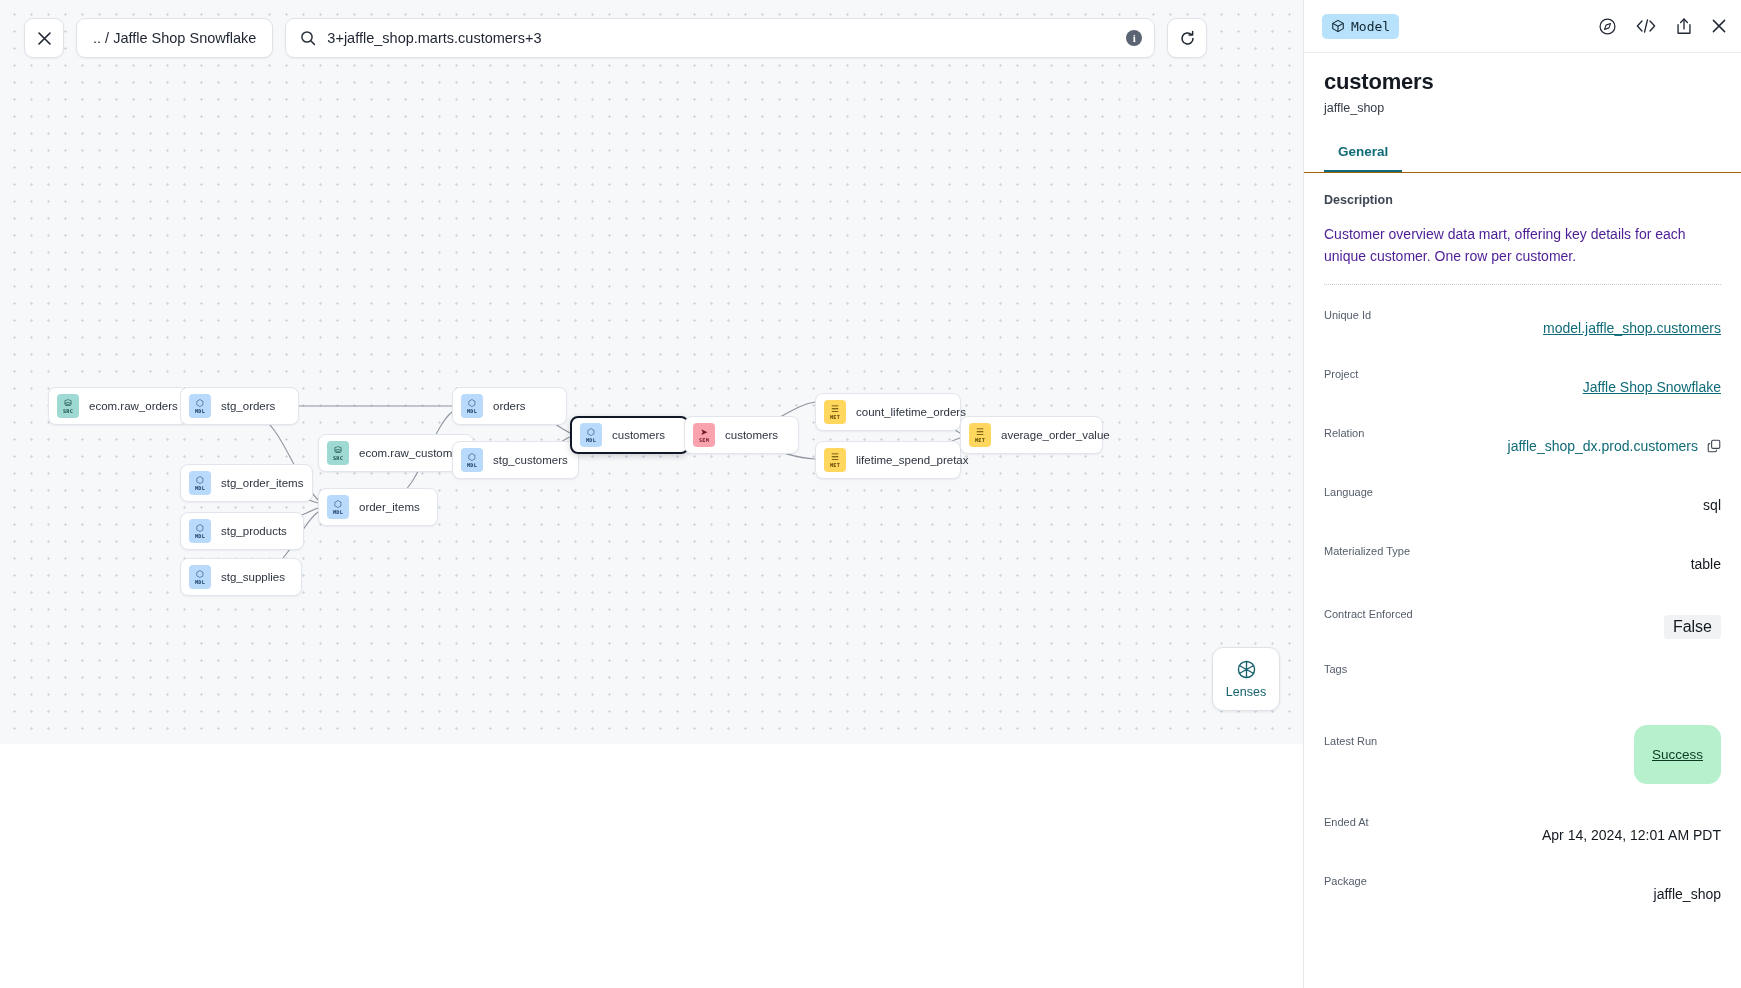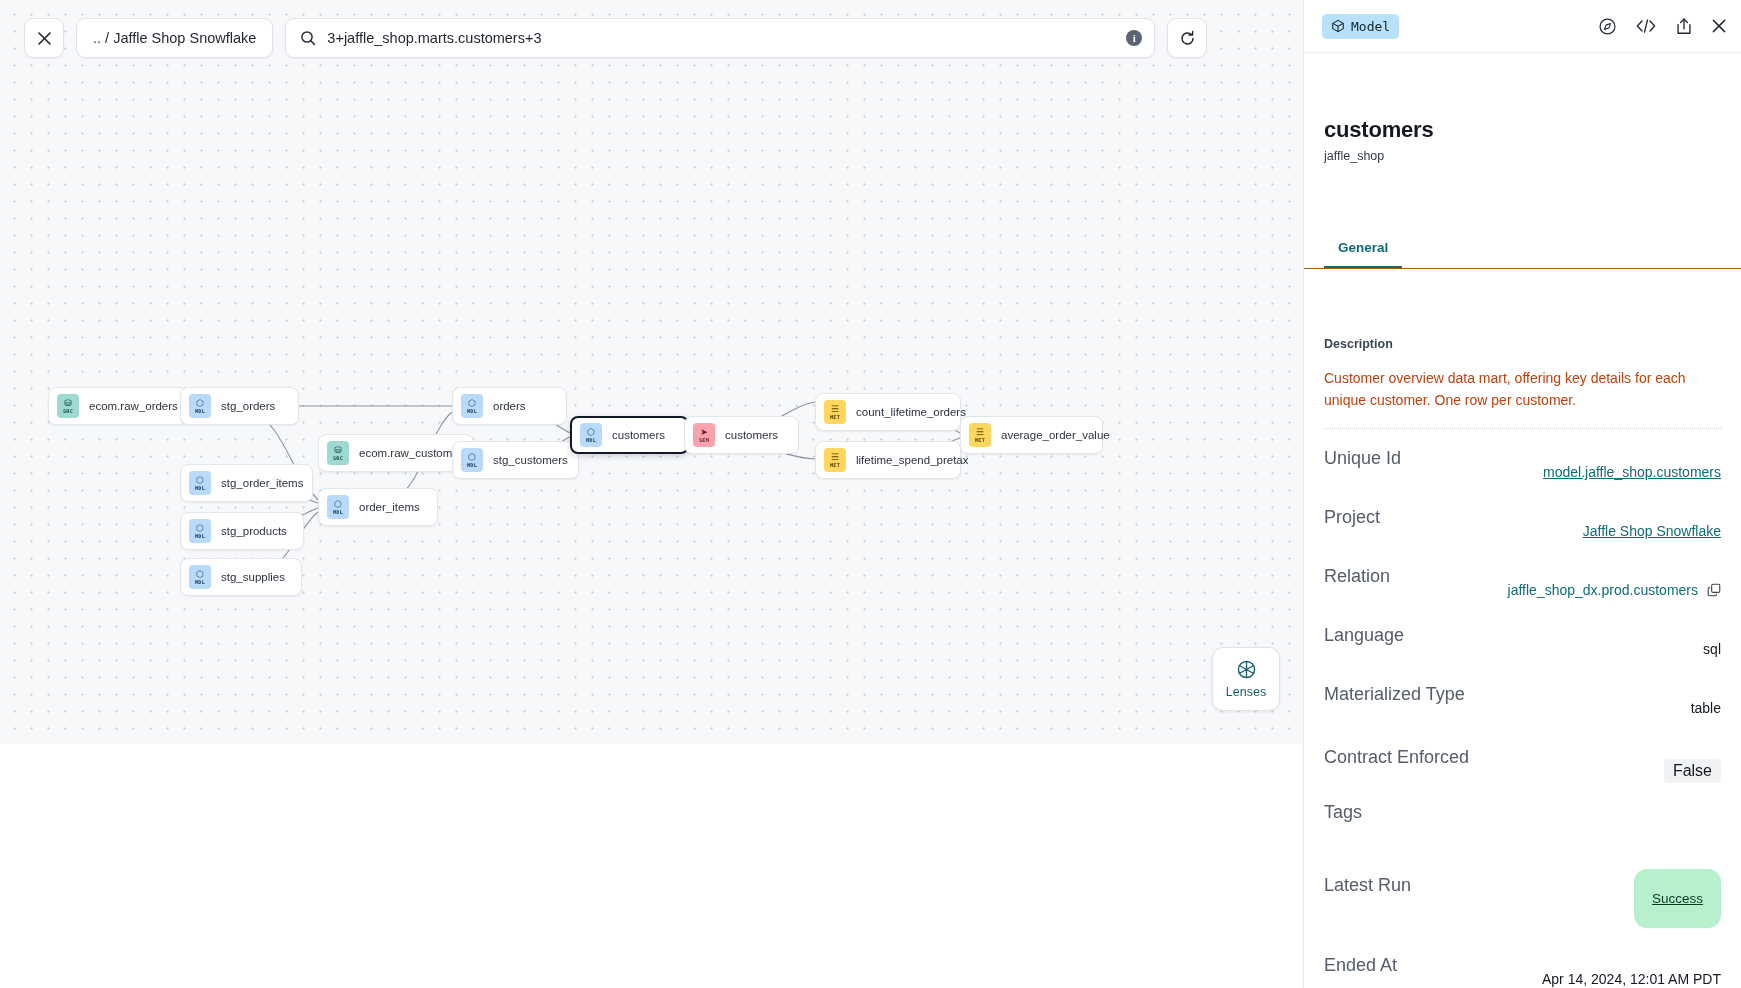--- a/index.html
+++ b/index.html
@@ -134,21 +134,21 @@
     box-shadow: 0 1px 3px rgba(16,24,40,.08);
     z-index: 6;
   }
   .lenses-label { font-size: 12.5px; color: #14616b; }
 
   
   .panel {
     width: 438px; height: 988px;
     background: #ffffff;
     border-left: 1px solid #e5e8ec;
-    display: flex; flex-direction: column; gap: 48px;
+    display: flex; flex-direction: column;
   }
   .panel-top {
     height: 53px;
     display: flex; align-items: center;
     padding: 0 14px 0 18px;
     border-bottom: 1px solid #e9ecef;
   }
   .type-chip {
     background: #b8e2fb;
     color: #10232f;
@@ -188,29 +188,29 @@
     cursor: pointer;
   }
 
   .panel-body { padding: 20px 20px 0 20px; overflow-y: auto; flex: 1; }
   .section-label {
     font-size: 12.5px; font-weight: bold;
     color: #3d4654; margin-bottom: 16px;
   }
   .description {
     font-size: 14px; line-height: 22px;
-    color: #c2410c; margin-bottom: 17px;
+    color: #4c1d95; margin-bottom: 17px;
   }
   .kv-divider { border-top: 1px dotted #c9ced6; }
   .kv-row {
     display: flex; align-items: center; justify-content: space-between;
     min-height: 32px; padding: 8px 0;
     gap: 16px;
   }
-  .kv-key { font-size: 18px; color: #545d6b; white-space: nowrap; }
+  .kv-key { font-size: 11px; color: #545d6b; white-space: nowrap; }
   .kv-val {
     font-size: 14px; color: #131920;
     text-align: right;
     display: flex; align-items: center; gap: 9px;
     justify-content: flex-end;
     margin-top: 27px;
   }
   .kv-link {
     color: #0f6b77; text-decoration: underline;
     cursor: pointer; font-size: 14px;

